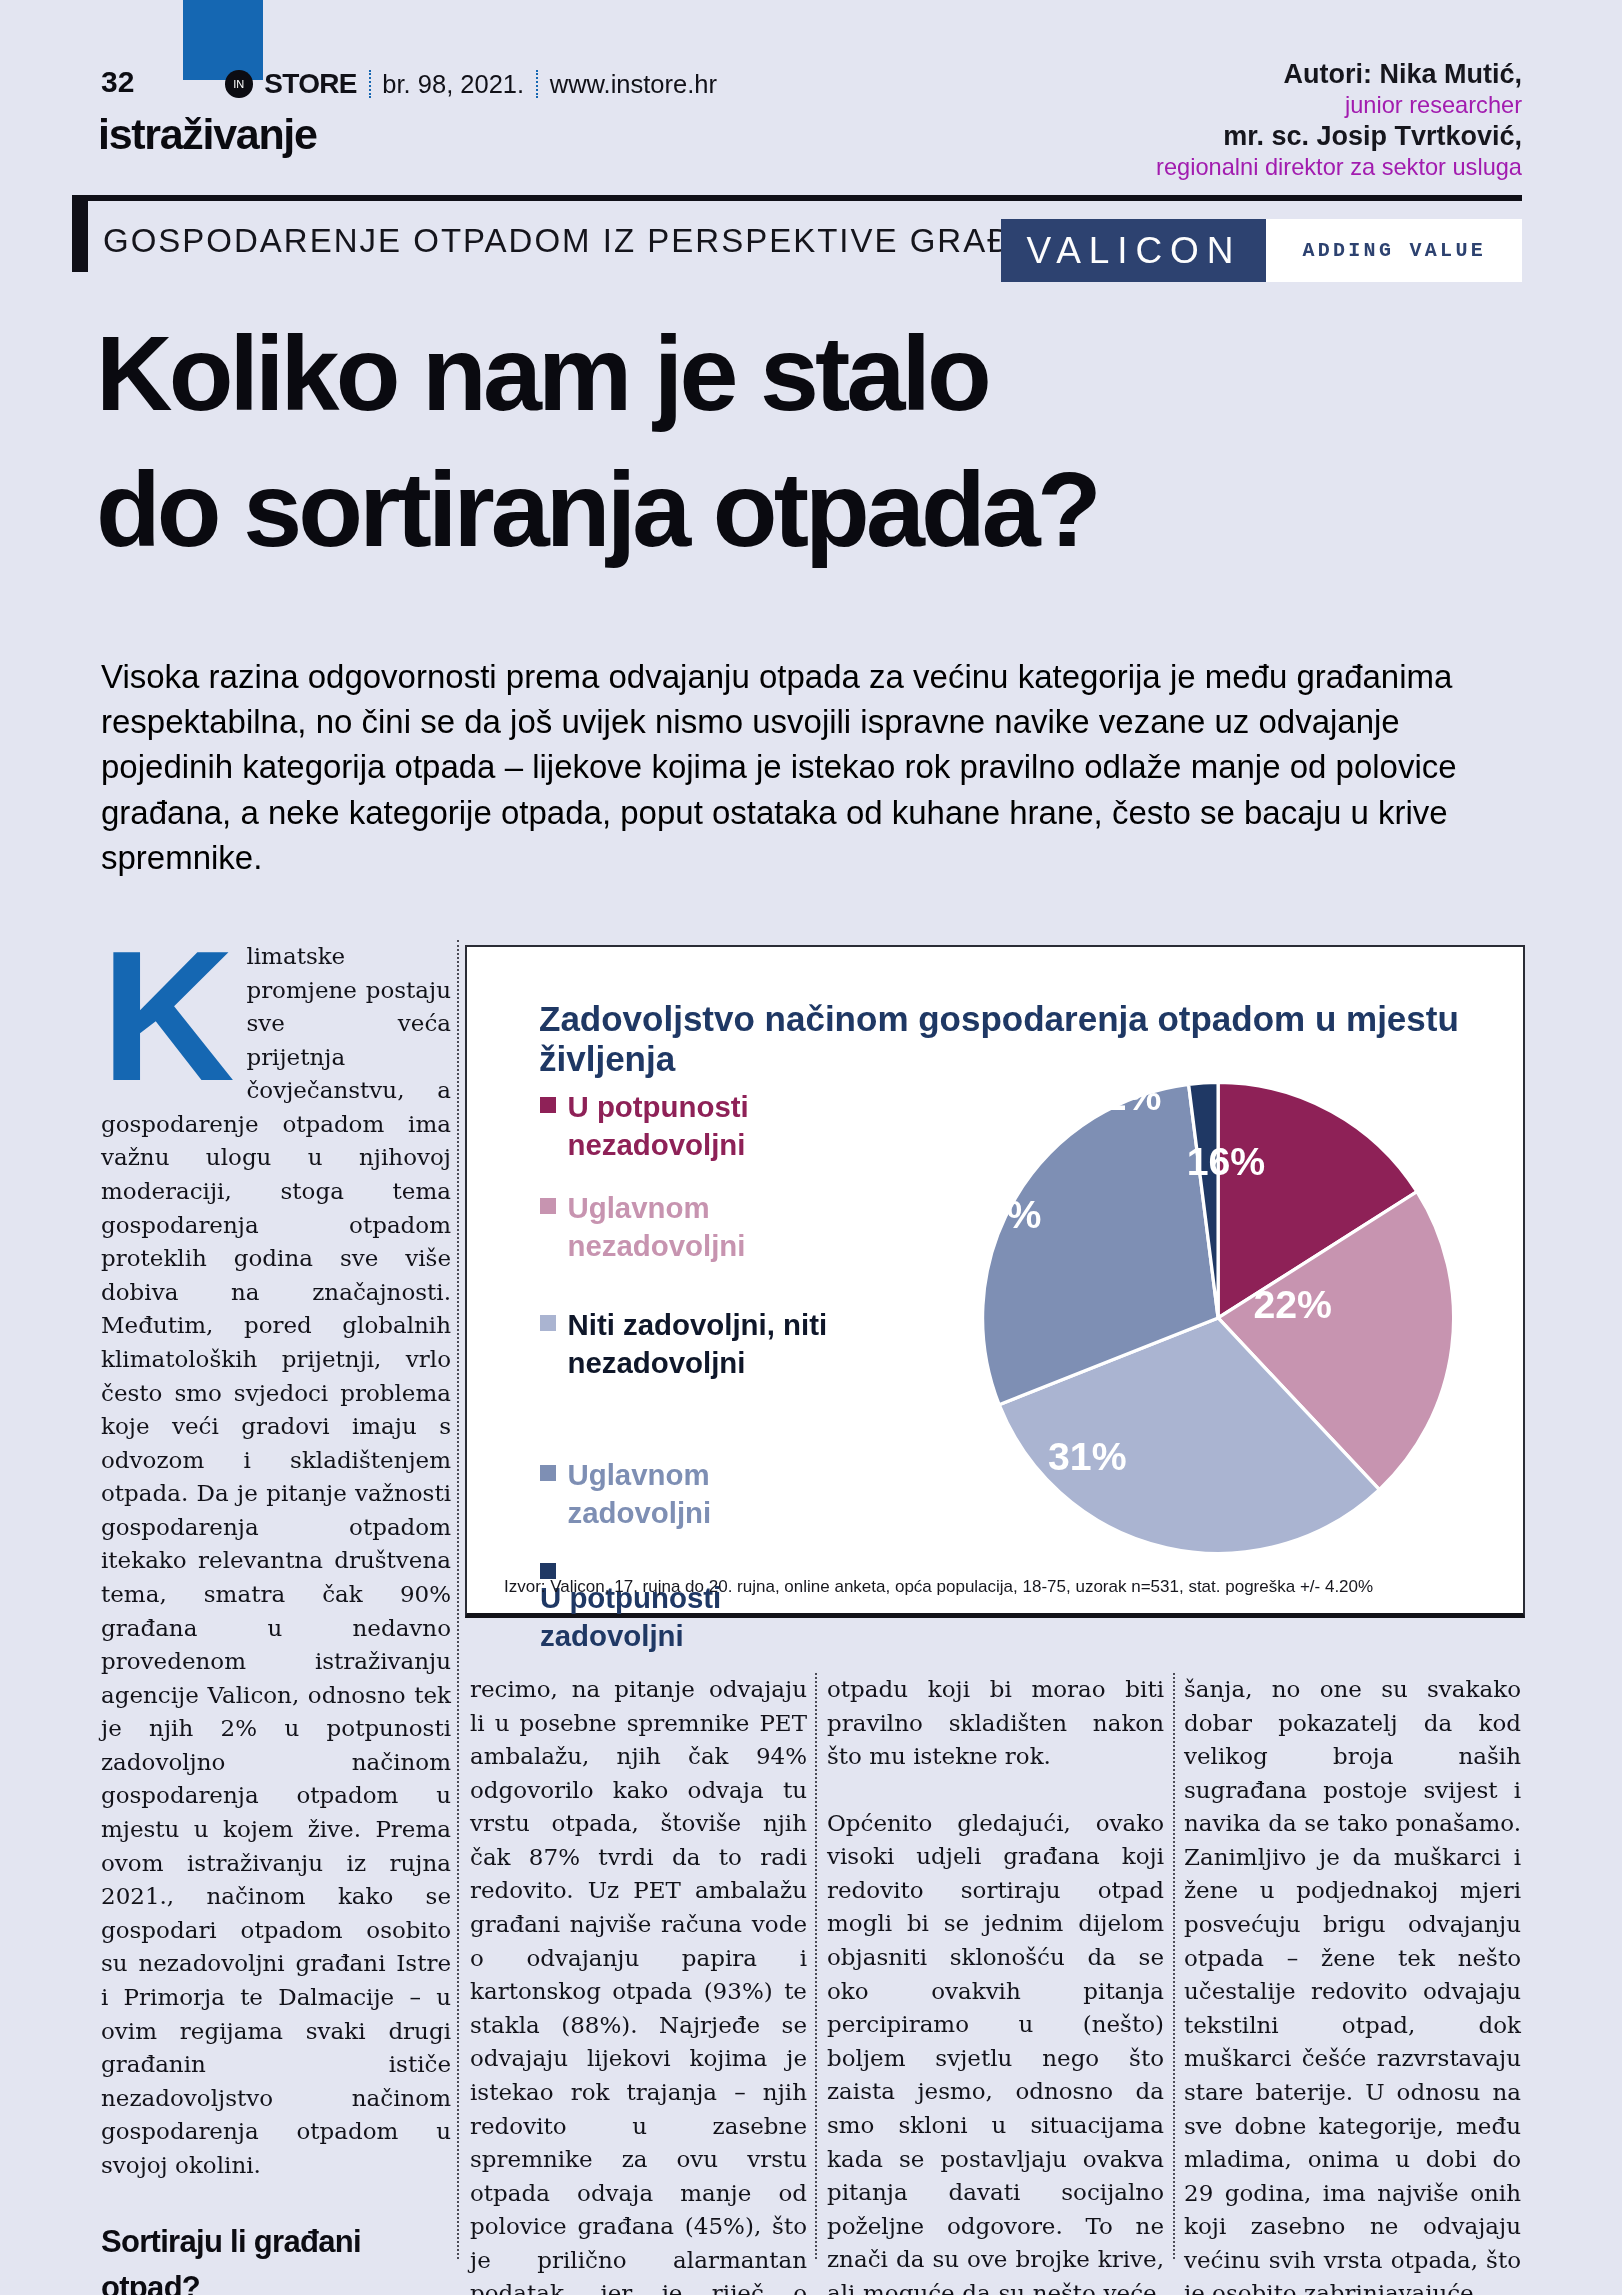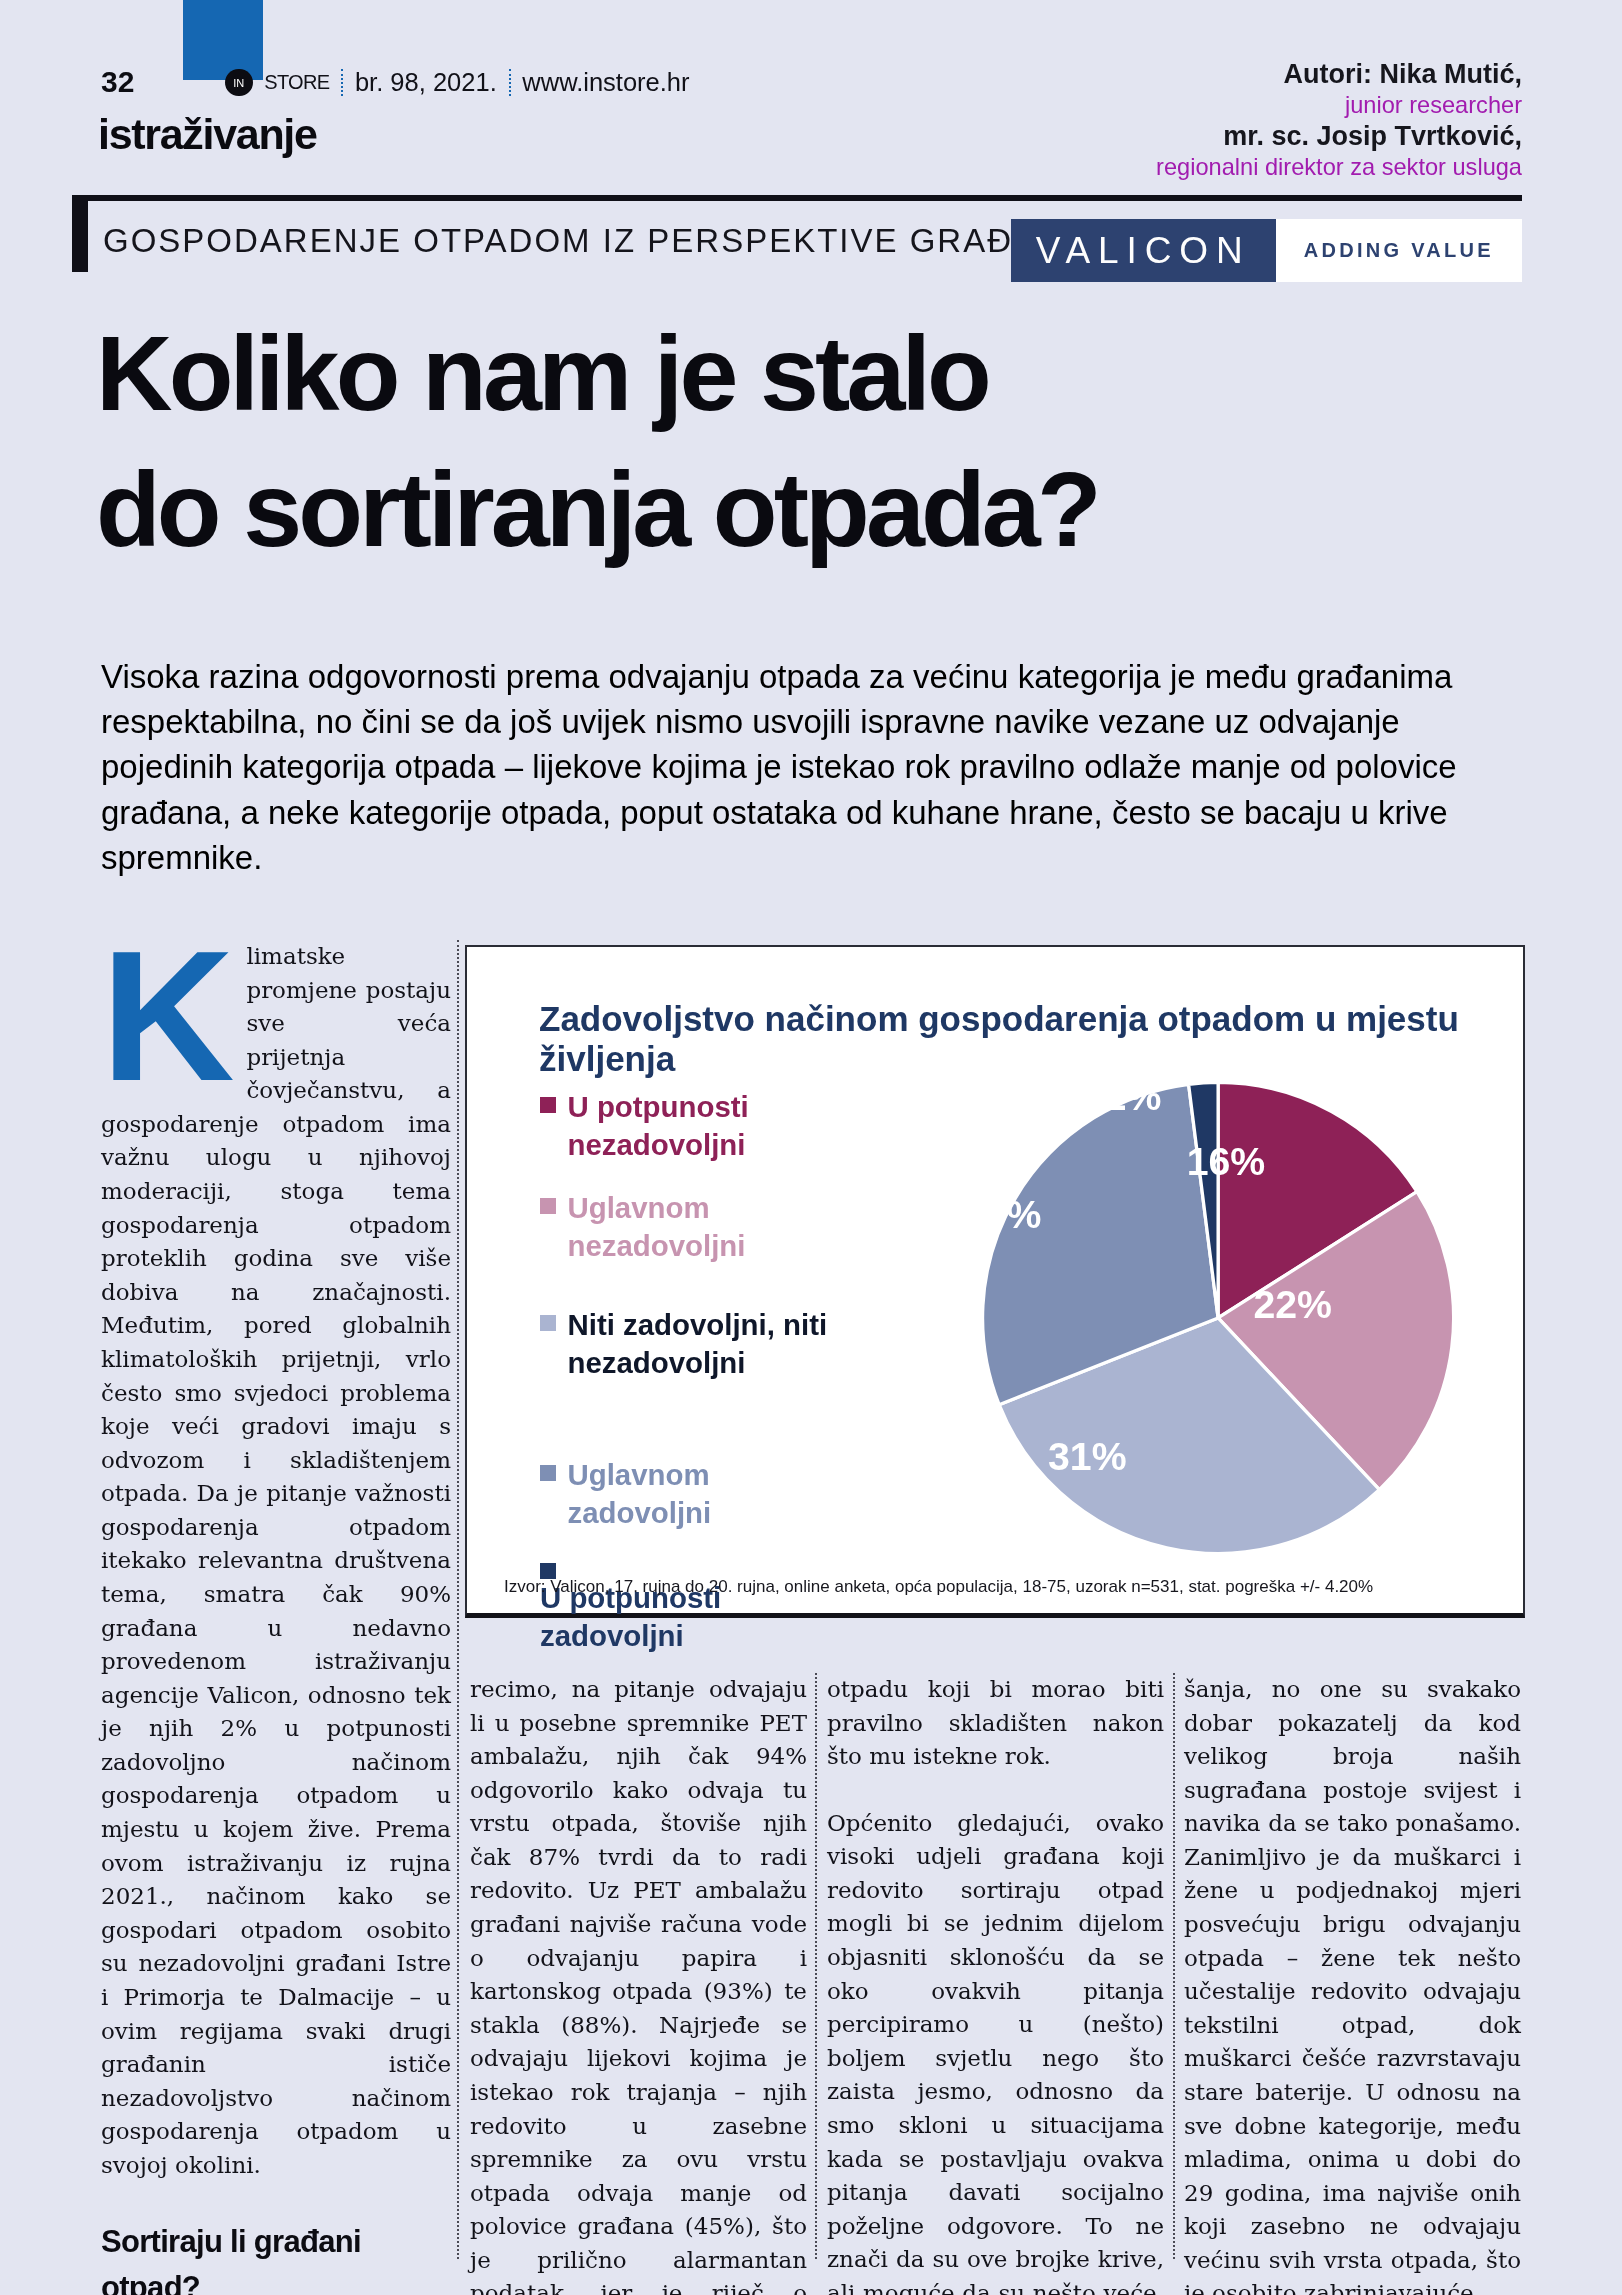--- a/index.html
+++ b/index.html
@@ -10,32 +10,32 @@
     background:#e3e5f1;
     font-family:"Liberation Sans", sans-serif;
     color:#16161d;
     overflow:hidden;
   }
   
   .page-number{position:absolute;left:101px;top:65px;font-size:30px;font-weight:bold;color:#0d0d13;}
   .corner-block{position:absolute;left:183px;top:0;width:80px;height:80px;background:#1567b2;}
   .logo-row{position:absolute;left:225px;top:68px;display:flex;align-items:center;gap:11.8px;font-size:25.5px;color:#111118;}
   .logo-circle{width:27.5px;height:27.5px;border-radius:50%;background:#0c0c12;color:#fff;display:flex;align-items:center;justify-content:center;font-size:11px;font-weight:normal;letter-spacing:0;}
-  .logo-store{font-weight:normal;font-size:20px;letter-spacing:-0.7px;text-align:right;}
+  .logo-store{font-weight:bold;font-size:28px;letter-spacing:-0.7px;text-align:right;}
   .dotsep{height:27.5px;border-left:2.6px dotted #1567b2;}
   .authors{position:absolute;right:101px;top:58px;text-align:right;line-height:1.22;}
   .authors .a-name{font-weight:bold;font-size:27px;}
   .authors .a-role{font-size:23.6px;color:#a21caf;}
   .section-title{position:absolute;left:98px;top:110px;font-size:43px;font-weight:bold;letter-spacing:-1.3px;color:#0b0b10;}
   .head-rule{position:absolute;left:72px;top:195px;width:1450px;height:5.9px;background:#101018;}
   .kicker-bar{position:absolute;left:72px;top:201px;width:16.4px;height:71px;background:#101018;}
   .kicker{position:absolute;left:103px;top:222px;font-size:33px;letter-spacing:2px;color:#15151c;}
   .valicon{position:absolute;right:101px;top:219px;display:flex;height:63px;}
   .valicon-brand{background:#2d4270;color:#fdfdfd;display:flex;align-items:center;padding:0 25px;font-size:37px;letter-spacing:7.9px;font-weight:400;}
-  .valicon-tag{background:#ffffff;color:#2d4270;display:flex;align-items:center;padding:0 28px;font-size:20px;letter-spacing:3.3px;font-weight:bold;}
+  .valicon-tag{background:#ffffff;color:#2d4270;display:flex;align-items:center;padding:0 36px;font-size:20px;letter-spacing:3.3px;font-weight:bold;font-family:Liberation Mono, monospace;}
   
   .headline{position:absolute;left:96px;top:306px;font-size:106px;line-height:1.28;font-weight:bold;letter-spacing:-3.9px;color:#0a0a10;}
   .lead{position:absolute;left:101px;top:654px;width:1427px;font-size:33px;line-height:1.37;color:#000000;}
   
   .serif{font-family:"DejaVu Serif", serif;font-size:23px;line-height:1.46;text-align:justify;color:#121219;}
   .col1{position:absolute;left:101px;top:940px;width:350px;}
   .col2{position:absolute;left:470px;top:1673px;width:337px;}
   .col3{position:absolute;left:827px;top:1673px;width:337px;}
   .col4{position:absolute;left:1184px;top:1673px;width:337px;}
   .serif p{margin:0 0 33px 0;}

